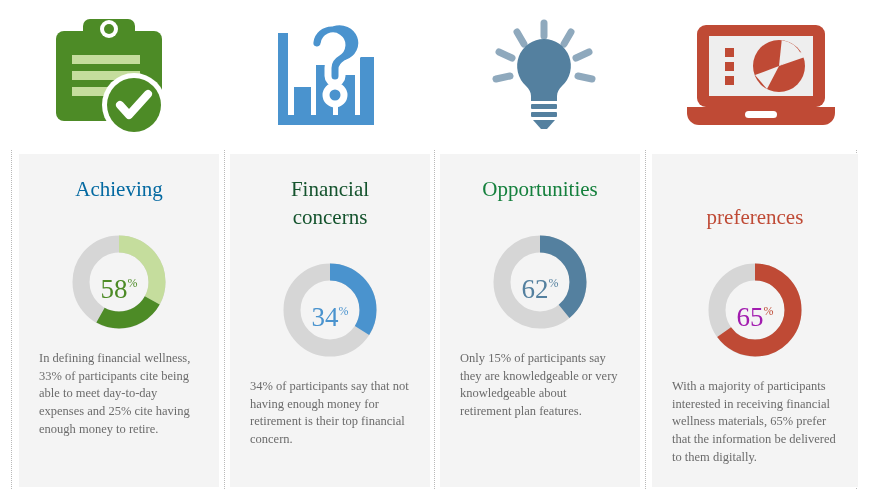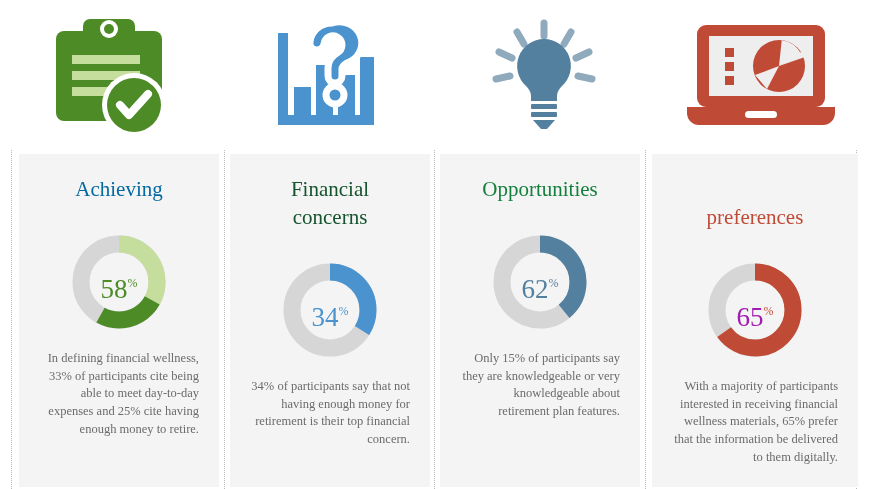--- a/index.html
+++ b/index.html
@@ -108,21 +108,21 @@
     font-family: "Liberation Serif", serif;
     line-height: 1;
     position: relative;
     top: -7px;
   }
 
   
   .panel-caption {
     margin: 0;
     padding: 18px 12px 0 12px;
-    text-align: right;
+    text-align: left;
     font-size: 12.5px;
     line-height: 1.42;
     color: #6b6b6b;
     font-family: "Liberation Serif", serif;
   }
 </style>
 </head>
 <body>
 
 <div class="infographic">

